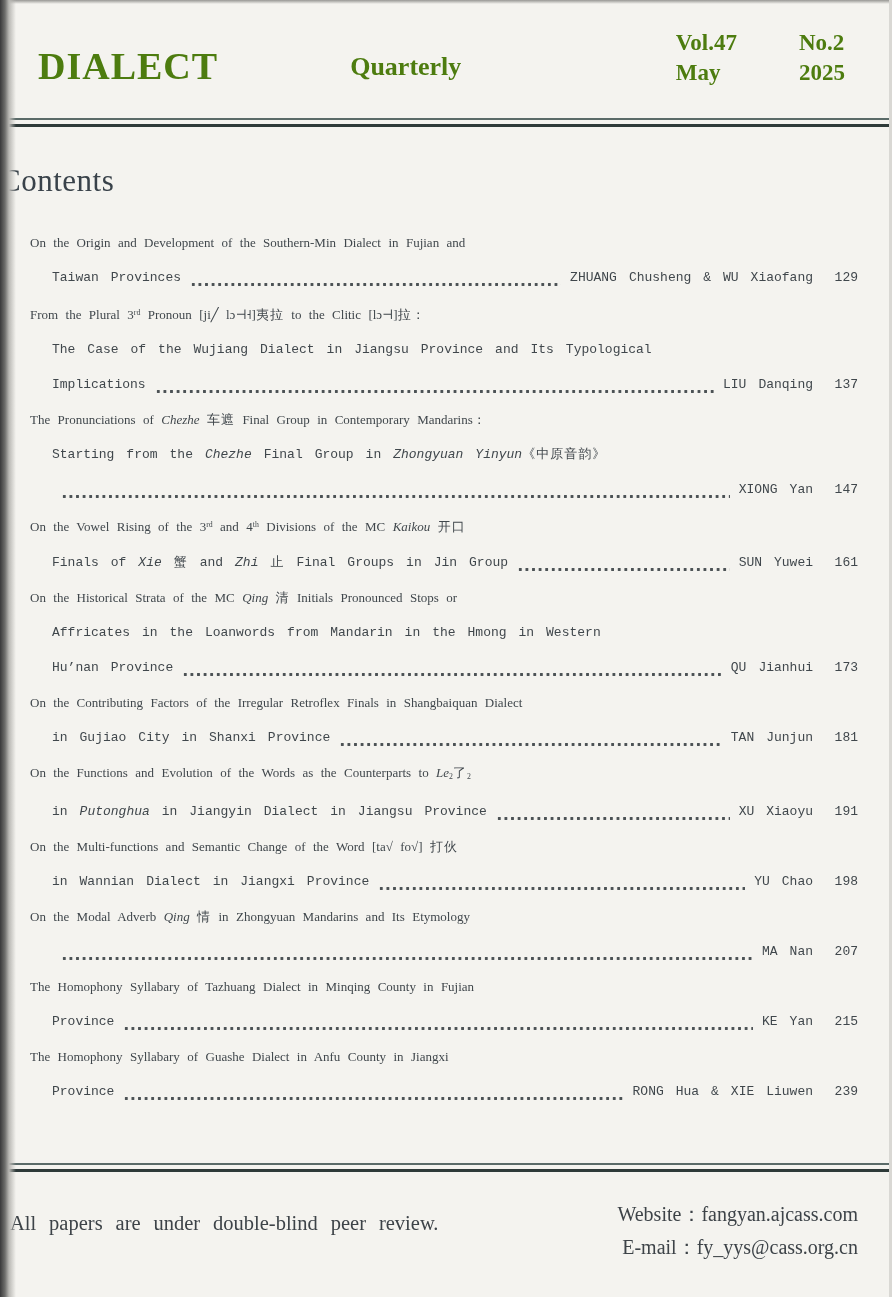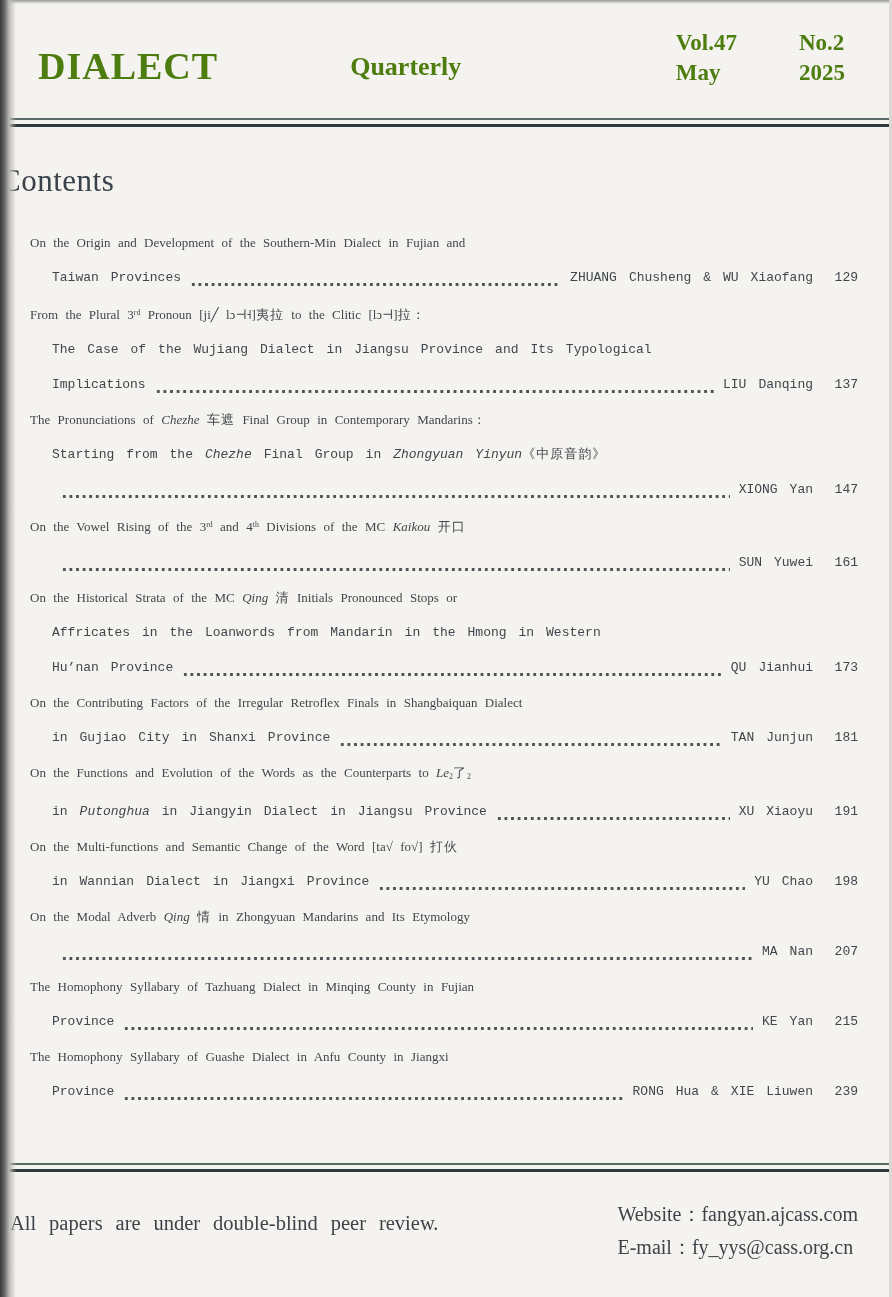--- a/index.html
+++ b/index.html
@@ -42,21 +42,21 @@
     background-image:radial-gradient(circle,#4b5154 1.35px,rgba(75,81,84,0) 1.9px);
     background-size:6.6px 7px;background-repeat:repeat-x;background-position:left center;}
   .author{flex:0 0 auto;}
   .page-no{flex:0 0 auto;margin-left:17px;min-width:28px;text-align:right;}
   .i{font-style:italic;}
   .sup{font-size:.6em;vertical-align:.55em;letter-spacing:0;}
   .sub{font-size:.6em;vertical-align:-.25em;letter-spacing:0;}
   .cjk{letter-spacing:1px;}
 
   
-  .footer{display:flex;align-items:flex-start;padding:26px 34px 0 10px;color:#3d4348;}
+  .footer{display:flex;align-items:flex-start;padding:26px 34px 0 10px;color:#3d4348;text-align:right;}
   .review-note{font-size:20.5px;margin-top:14px;word-spacing:.38em;}
   .contact{margin-left:auto;font-size:20px;line-height:33px;word-spacing:.1em;}
   .contact .row{white-space:nowrap;}
 </style>
 </head>
 <body>
 
 <div class="scan-edge-left"></div>
 <div class="scan-edge-top"></div>
 <div class="scan-edge-right"></div>
@@ -103,20 +103,21 @@
         <div class="line indent"><span class="plain">Starting from the </span><span class="i">Chezhe</span><span class="plain"> Final Group in </span><span class="i">Zhongyuan Yinyun</span><span class="cjk">《中原音韵》</span></div>
         <div class="line indent has-leader">
           <span class="leader"></span>
           <span class="author">XIONG Yan</span>
           <span class="page-no">147</span>
         </div>
       </div>
       <div>
         <div class="line"><span class="plain">On the Vowel Rising of the 3</span><span class="sup">rd</span><span class="plain"> and 4</span><span class="sup">th</span><span class="plain"> Divisions of the MC </span><span class="i">Kaikou</span><span class="plain"> </span><span class="cjk">开口</span></div>
         <div class="line indent has-leader">
+          <span class="lead-text"><span class="plain">Finals of </span><span class="i">Xie</span><span class="plain"> </span><span class="cjk">蟹</span><span class="plain"> and </span><span class="i">Zhi</span><span class="plain"> </span><span class="cjk">止</span><span class="plain"> Final Groups in Jin Group</span></span>
           <span class="leader"></span>
           <span class="author">SUN Yuwei</span>
           <span class="page-no">161</span>
         </div>
       </div>
       <div>
         <div class="line"><span class="plain">On the Historical Strata of the MC </span><span class="i">Qing</span><span class="plain"> </span><span class="cjk">清</span><span class="plain"> Initials Pronounced Stops or</span></div>
         <div class="line indent"><span class="plain">Affricates in the Loanwords from Mandarin in the Hmong in Western</span></div>
         <div class="line indent has-leader">
           <span class="lead-text"><span class="plain">Hu’nan Province</span></span>

